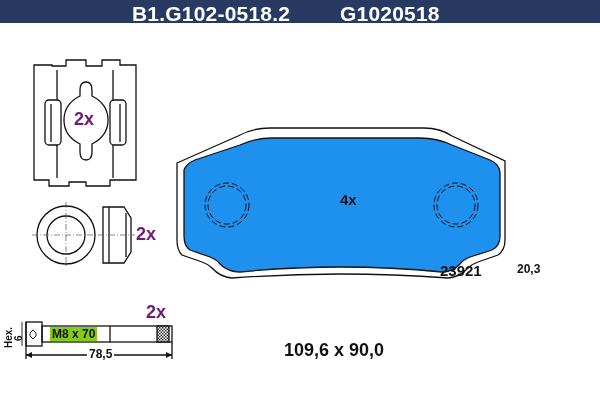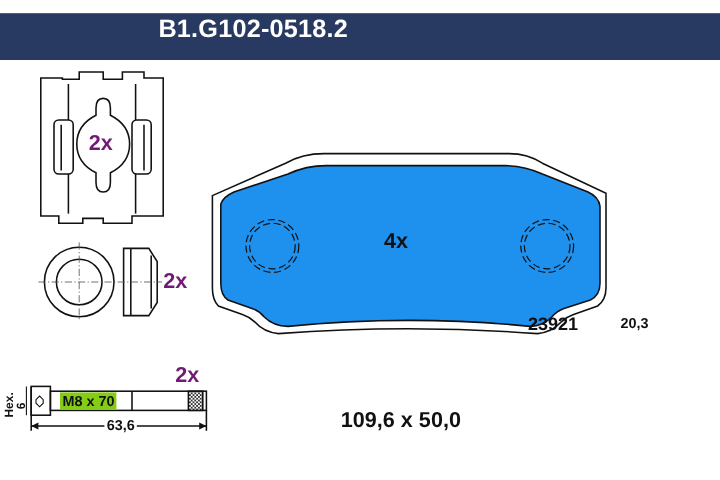--- a/index.html
+++ b/index.html
@@ -1,29 +1,30 @@
 <!DOCTYPE html>
 <html><head>
 <meta charset="utf-8">
 <style>
   html, body { margin:0; padding:0; }
   body { width:600px; height:400px; background:#ffffff; position:relative; overflow:hidden; font-family:"Liberation Sans", sans-serif; }
-  .header { position:absolute; left:0; top:11px; width:600px; height:39px; background:#283a62; }
+  .header { position:absolute; left:0; top:0; width:600px; height:23px; background:#283a62; }
   .header .t1 { position:absolute; left:132px; top:2px; color:#ffffff; font-weight:bold; font-size:21px; letter-spacing:0.2px; }
   .header .t2 { position:absolute; left:340px; top:2px; color:#ffffff; font-weight:bold; font-size:21px; letter-spacing:0.2px; }
   .lbl { position:absolute; font-weight:bold; font-family:"Liberation Sans", sans-serif; }
   .navy { color:#701a75; }
   .black { color:#111111; }
   svg { position:absolute; left:0; top:0; }
 </style>
 </head>
 <body>
 
 <div class="header">
   <span class="t1">B1.G102-0518.2</span>
+  <span class="t2">G1020518</span>
 </div>
 
 <svg width="600" height="400">
   <g fill="none" stroke="#111" stroke-width="1.3">
     <path d="M34,65 L34,180 L49,180 L49,186 L69,186 L69,182 L86,182 L86,186 L110,186 L110,180 L136,180 L136,65 L120,65 L120,60 L102,60 L102,66 L86,66 L86,60 L66,60 L66,66 L52,66 L52,65 Z"></path>
     <line x1="57" y1="70" x2="57" y2="100"></line>
     <line x1="113" y1="70" x2="113" y2="100"></line>
     <line x1="57" y1="145" x2="57" y2="178"></line>
     <line x1="113" y1="145" x2="113" y2="178"></line>
     <rect x="45" y="100" width="16" height="45" rx="4"></rect>
@@ -70,29 +71,29 @@
   <g fill="none" stroke="#111" stroke-width="0.9">
     <path d="M30,333 L33,330 L36,333 L36,336 L33,339 L30,336 Z"></path>
     <line x1="22" y1="322" x2="22" y2="346"></line>
   </g>
   <polygon points="26,355 32,352 32,358" fill="#111"></polygon>
   <polygon points="172,355 166,352 166,358" fill="#111"></polygon>
 </svg>
 <span class="lbl black" style="left:3px;top:326px;font-size:10px;transform:rotate(-90deg);transform-origin:left top;top:348px;">Hex.</span>
 <span class="lbl black" style="left:13px;top:341px;font-size:10px;transform:rotate(-90deg);transform-origin:left top;">6</span>
 <span class="lbl black" style="left:50px;top:327px;font-size:12px;background:#84cc16;padding:0 2px;">M8 x 70</span>
-<span class="lbl black" style="left:87px;top:347px;font-size:12px;background:#fff;padding:0 2px;">63,6</span>
+<span class="lbl black" style="left:87px;top:347px;font-size:12px;background:#fff;padding:0 2px;">78,5</span>
 <span class="lbl navy" style="left:146px;top:302px;font-size:18px;">2x</span>
 
 <svg width="600" height="400">
   <path d="M177,163 L238,136 Q252,128 270,128 L424,128 Q440,128 452,136 L505,161 L505,240 Q505,250 498,255 L478,262 Q472,264 468,268 Q460,277 448,278 Q340,270 232,278 Q220,277 212,268 Q208,264 202,262 L182,255 Q177,250 177,240 Z" fill="#fff" stroke="#111" stroke-width="1.3"></path>
   <path d="M184,170 Q186,164 195,160 L240,145 Q255,138 272,138 L420,138 Q437,138 452,145 L490,160 Q499,164 500,172 L500,236 Q500,246 492,250 L470,257 Q464,259 460,264 Q452,272 442,272 Q340,262 240,272 Q228,272 220,264 Q216,259 210,257 L190,250 Q184,246 184,236 Z" fill="#1e90ee" stroke="#111" stroke-width="1.3"></path>
   <g fill="none" stroke="#111" stroke-width="1" stroke-dasharray="6,3">
     <circle cx="227" cy="205" r="22"></circle>
     <circle cx="227" cy="205" r="19"></circle>
     <circle cx="456" cy="205" r="22"></circle>
     <circle cx="456" cy="205" r="19"></circle>
   </g>
 </svg>
-<span class="lbl black" style="left:320px;top:191px;font-size:18px;">4x</span>
+<span class="lbl black" style="left:340px;top:191px;font-size:15px;">4x</span>
 <span class="lbl black" style="left:440px;top:262px;font-size:15px;">23921</span>
 <span class="lbl black" style="left:517px;top:262px;font-size:12px;">20,3</span>
-<span class="lbl black" style="left:284px;top:340px;font-size:18px;">109,6 x 50,0</span>
+<span class="lbl black" style="left:284px;top:340px;font-size:18px;">109,6 x 90,0</span>
 
 </body></html>

